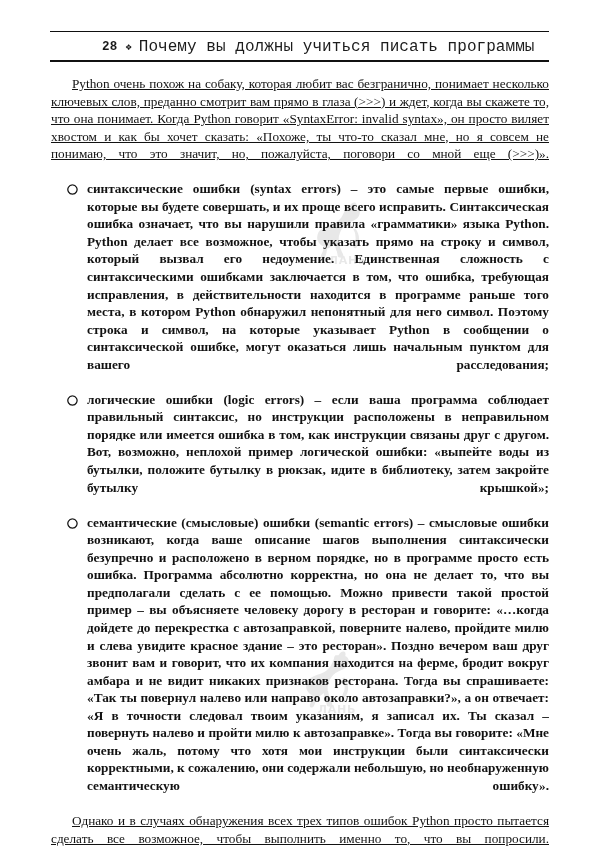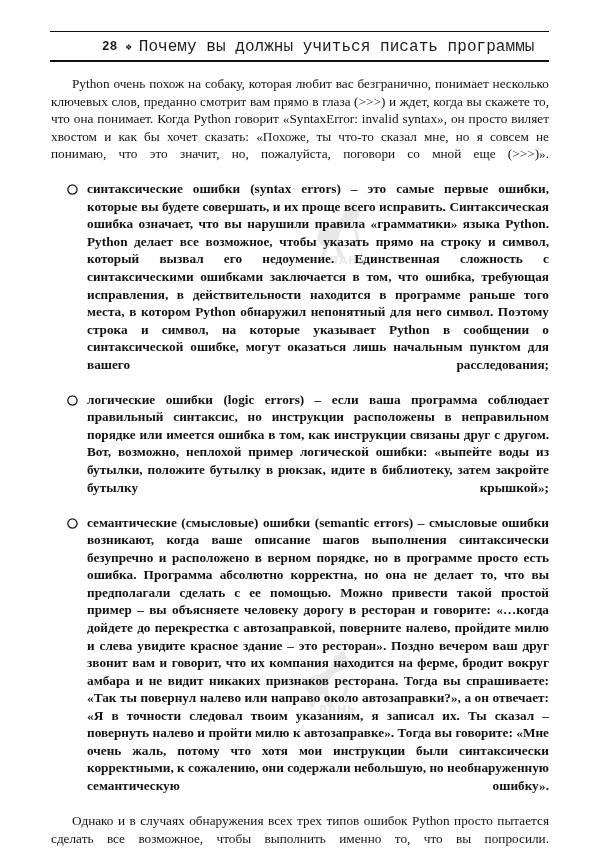--- a/index.html
+++ b/index.html
@@ -77,20 +77,21 @@
     line-height: 17.55px;
     color: #121212;
     text-align: justify;
     text-justify: inter-word;
     hyphens: manual;
   }
   .para {
     margin: 0;
     text-indent: 21px;
     text-align: justify;
+    text-decoration: underline;
   }
   .para + .para { margin-top: 0; }
 
   
   .para::after {
     content: "";
     display: inline-block;
     width: 100%;
   }
 

